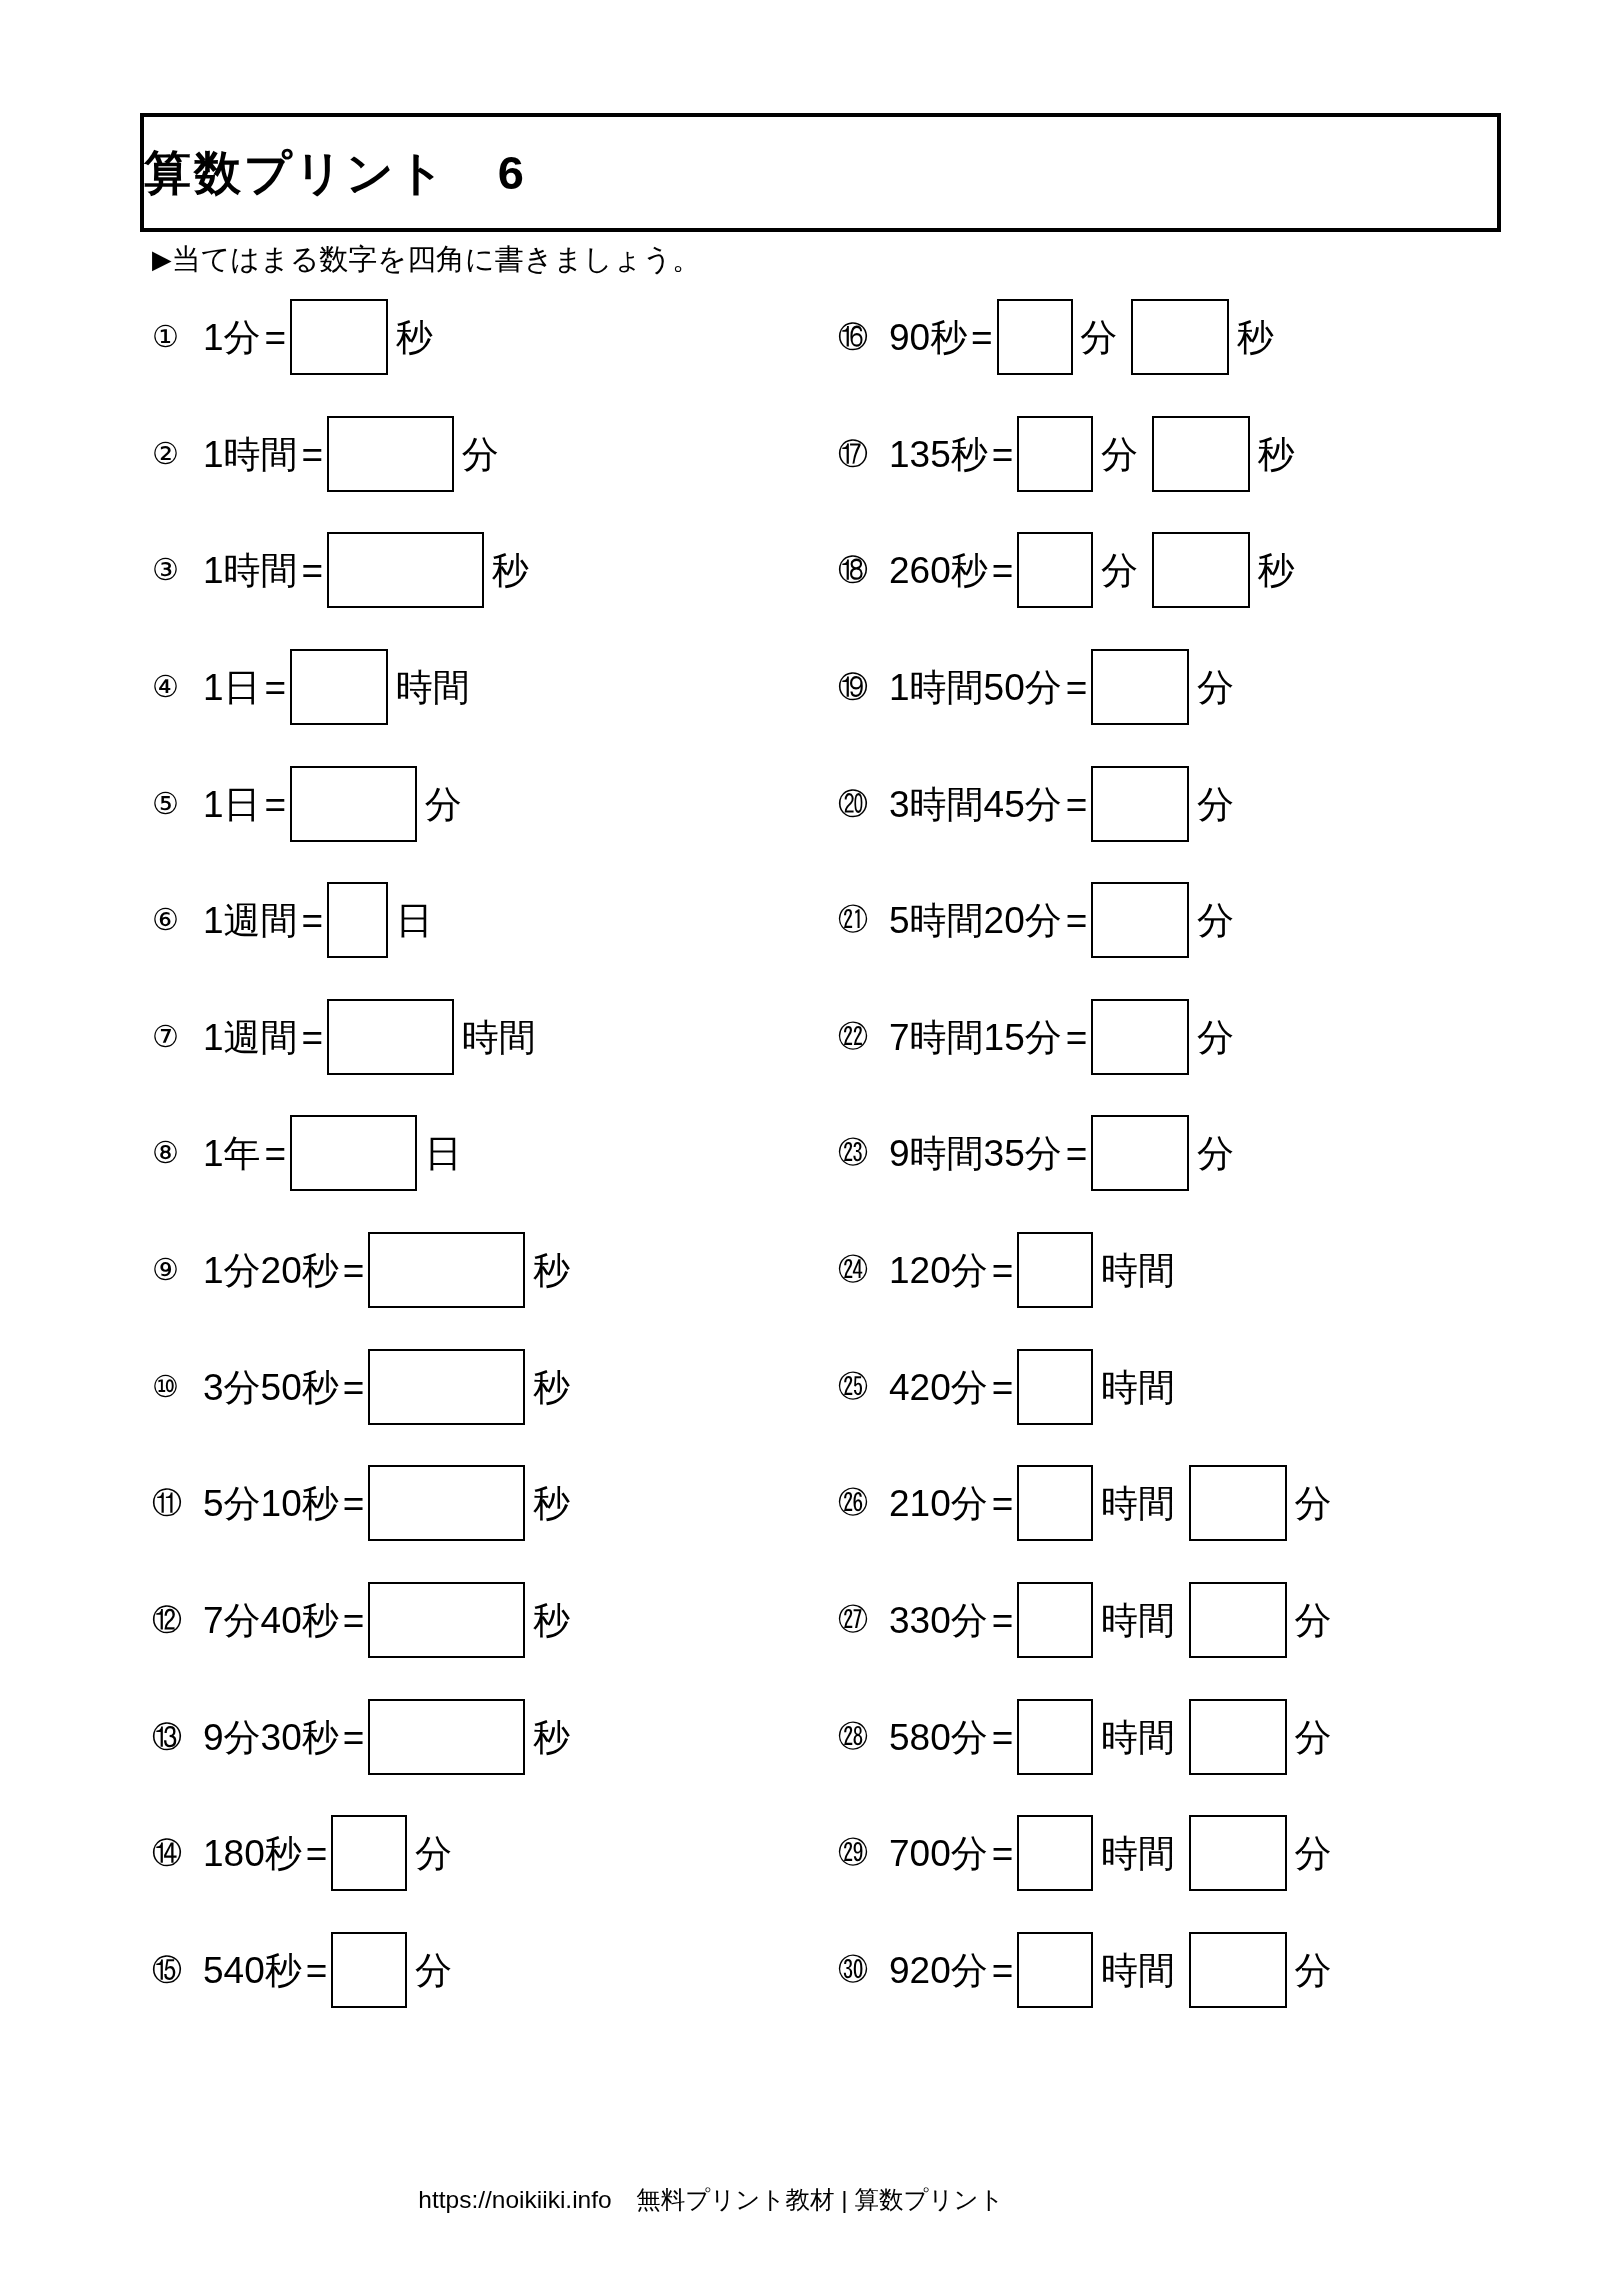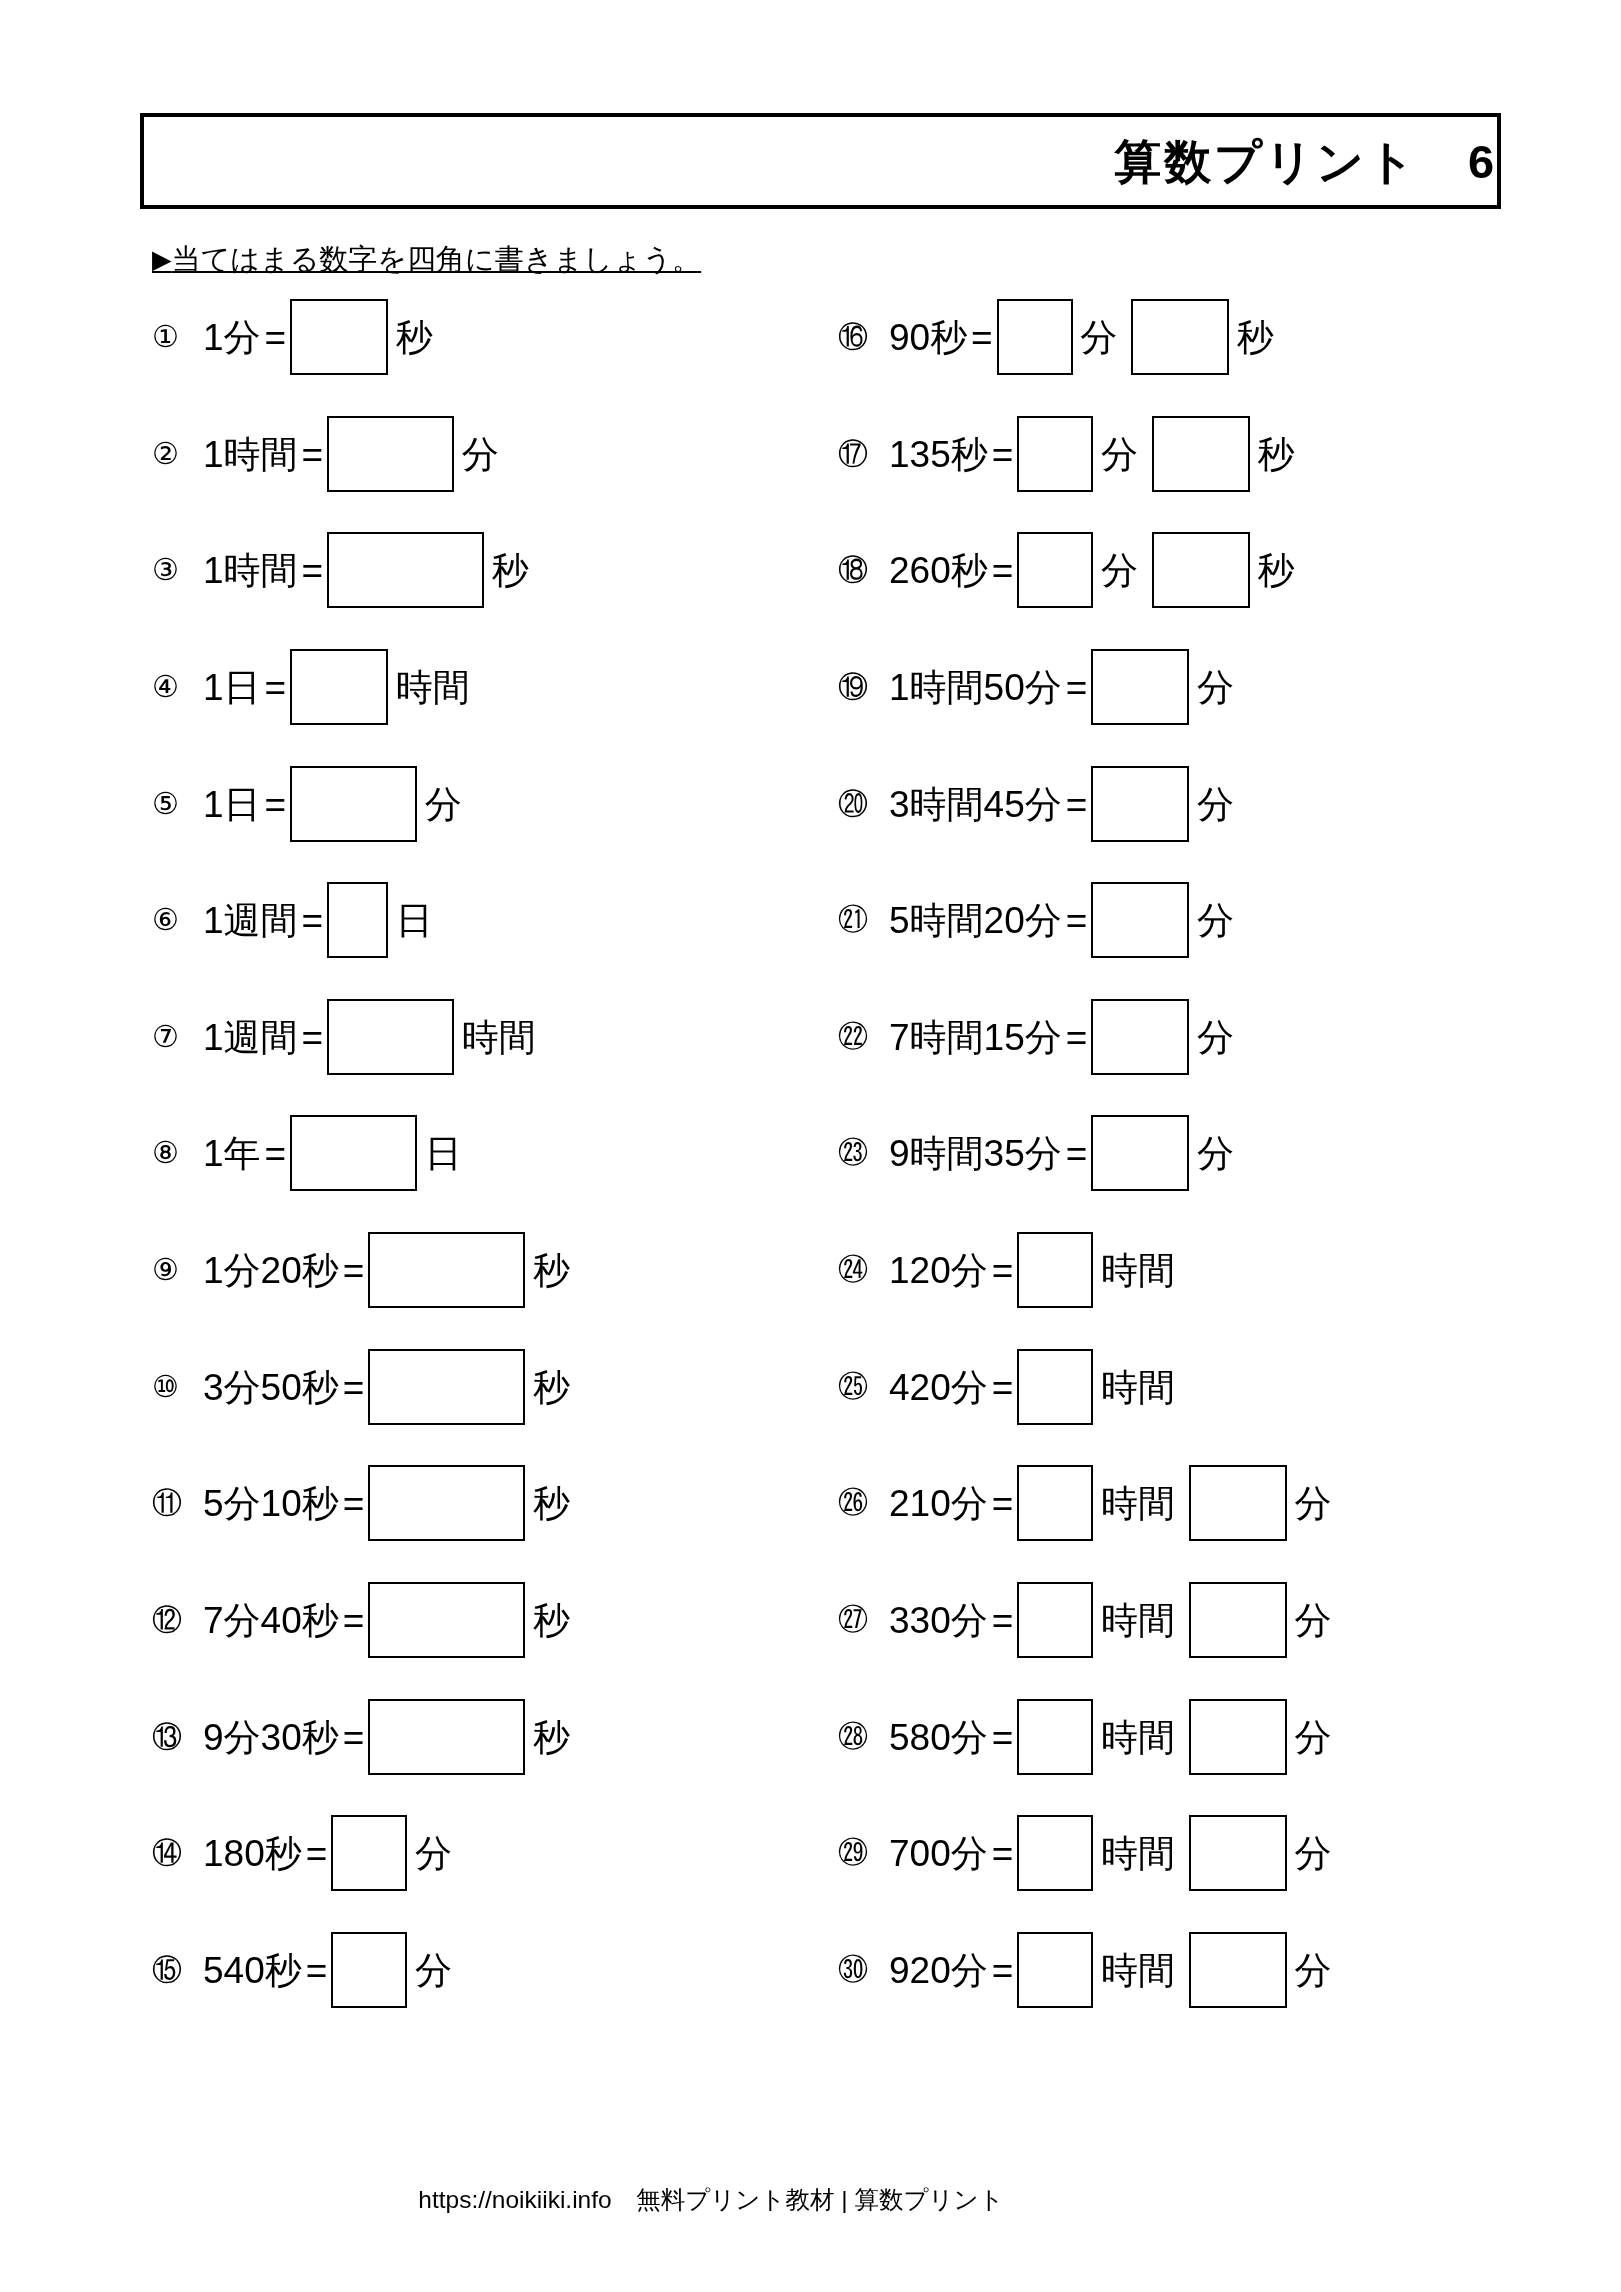--- a/index.html
+++ b/index.html
@@ -22,44 +22,43 @@
     width: 1621px;
     height: 2293px;
   }
 
   
   .title-box {
     position: absolute;
     left: 140px;
     top: 113px;
     width: 1361px;
-    height: 96px;
+    height: 119px;
     border: 4.9px solid #000;
     box-sizing: border-box;
     display: flex;
     align-items: center;
-    justify-content: flex-end;
+    justify-content: flex-start;
   }
   .title-text {
     font-size: 47px;
     font-weight: bold;
     letter-spacing: 2.9px;
     white-space: pre;
     line-height: 1;
   }
 
   
   .instruction {
     position: absolute;
     left: 152px;
     top: 245px;
     font-size: 29px;
     line-height: 1;
     white-space: nowrap;
-    text-decoration: underline;
   }
   .instruction .tri {
     font-size: 25.5px;
     vertical-align: 1px;
   }
 
   
   .col {
     position: absolute;
     top: 294px;

